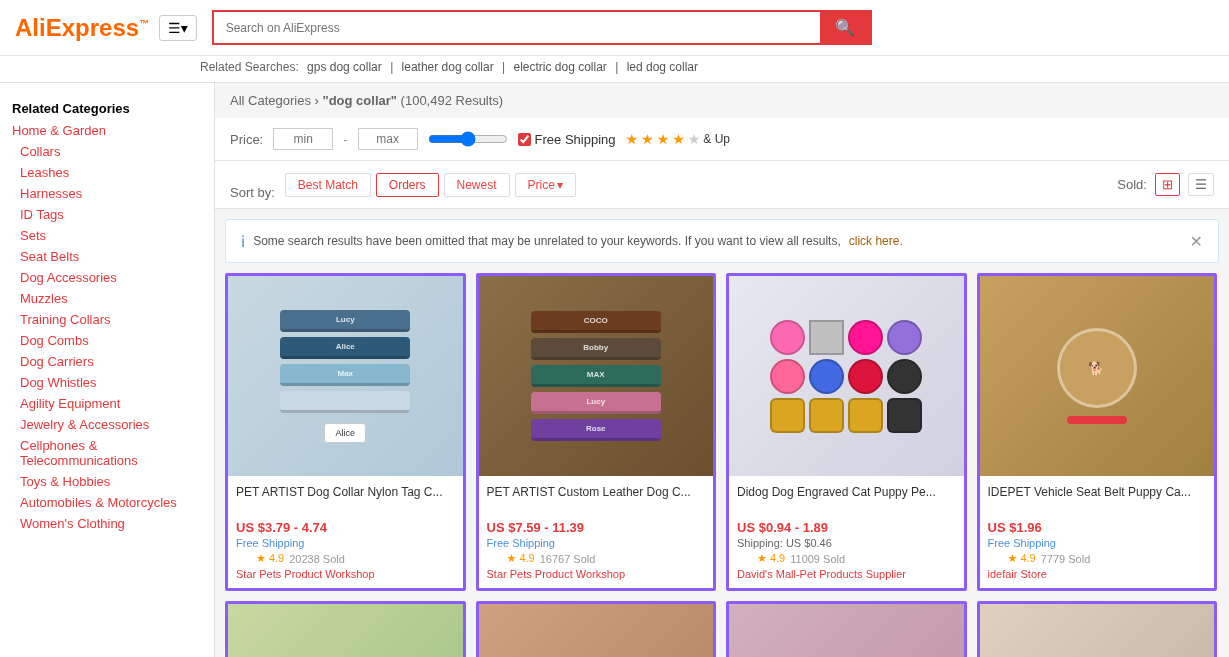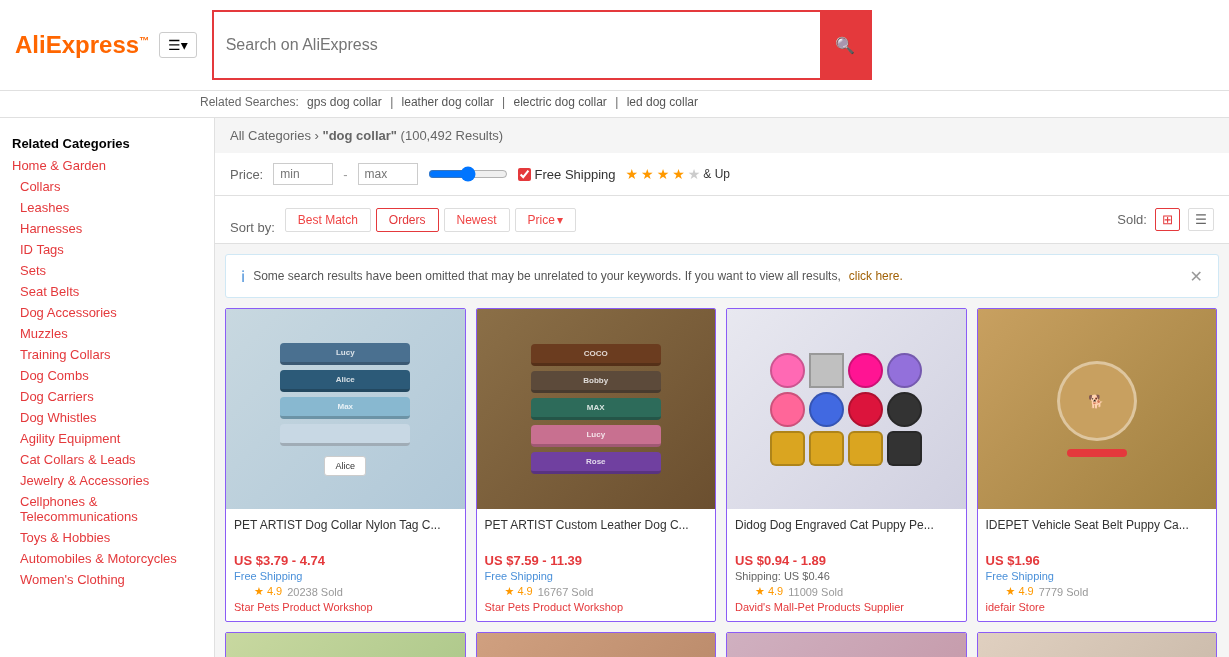--- a/index.html
+++ b/index.html
@@ -4,21 +4,21 @@
   <style>
     * { box-sizing: border-box; margin: 0; padding: 0; font-family: Arial, sans-serif; }
     body { background: #f5f5f5; font-size: 13px; color: #333; }
 
     
     .header { background: #fff; padding: 10px 15px; display: flex; align-items: center; border-bottom: 1px solid #e0e0e0; }
     .logo { font-size: 24px; font-weight: bold; color: #e4393c; margin-right: 10px; }
     .logo span { color: #ff6600; }
     .menu-btn { background: #fff; border: 1px solid #ccc; border-radius: 3px; padding: 4px 8px; cursor: pointer; margin-right: 15px; font-size: 14px; }
     .search-bar { display: flex; flex: 1; max-width: 660px; }
-    .search-input { flex: 1; border: 2px solid #e4393c; padding: 24px 12px; font-size: 16px; outline: none; border-right: none; }
+    .search-input { flex: 1; border: 2px solid #e4393c; padding: 8px 12px; font-size: 12px; outline: none; border-right: none; }
     .search-btn { background: #e4393c; border: none; padding: 8px 16px; cursor: pointer; color: #fff; font-size: 16px; }
     .related-searches { background: #fff; padding: 4px 15px 8px 200px; font-size: 12px; color: #666; border-bottom: 1px solid #e0e0e0; }
     .related-searches a { color: #555; text-decoration: none; margin: 0 5px; }
 
     
     .main-layout { display: flex; }
 
     
     .sidebar { width: 215px; min-width: 215px; background: #fff; padding: 10px 0; border-right: 1px solid #e0e0e0; min-height: calc(100vh - 80px); }
     .sidebar-section-title { font-weight: bold; font-size: 13px; padding: 8px 12px 4px 12px; color: #000; }
@@ -28,21 +28,21 @@
     
     .content { flex: 1; padding: 0; }
 
     
     .breadcrumb { background: #f5f5f5; padding: 10px 15px; font-size: 13px; color: #666; }
     .breadcrumb a { color: #666; text-decoration: none; }
 
     
     .filter-bar { background: #fff; padding: 10px 15px; display: flex; align-items: center; gap: 10px; border-bottom: 1px solid #e0e0e0; flex-wrap: wrap; }
     .filter-label { font-size: 13px; color: #666; }
-    .price-input { border: 1px solid #ccc; padding: 3px 6px; width: 60px; font-size: 12px; }
+    .price-input { border: 1px solid #ccc; padding: 3px 6px; width: 60px; font-size: 12px; text-align: center; }
     .price-sep { color: #999; }
     .price-slider { width: 80px; }
     .free-shipping-check { display: flex; align-items: center; gap: 4px; cursor: pointer; }
     .free-shipping-check input { accent-color: #e4393c; }
     .rating-display { display: flex; align-items: center; gap: 3px; }
     .star { color: #ff9900; font-size: 14px; }
     .star-empty { color: #ccc; font-size: 14px; }
     .and-up { color: #333; font-size: 12px; }
 
     
@@ -57,21 +57,21 @@
     .view-btn.active { color: #e4393c; border-color: #e4393c; }
 
     
     .info-banner { background: #fff; margin: 10px 10px 5px 10px; padding: 10px 15px; border: 1px solid #d0e8f5; border-radius: 3px; display: flex; align-items: center; gap: 8px; font-size: 12px; color: #555; }
     .info-icon { color: #4a90d9; font-size: 16px; }
     .info-link { color: #a16207; text-decoration: none; }
     .info-close { margin-left: auto; cursor: pointer; color: #999; font-size: 16px; }
 
     
     .product-grid { display: flex; flex-wrap: wrap; padding: 5px 10px; gap: 10px; background: #f5f5f5; }
-    .product-card { background: #fff; width: calc(25% - 8px); min-width: 200px; border: 1px solid #8b5cf6; border-radius: 2px; overflow: hidden; cursor: pointer; }
+    .product-card { background: #fff; width: calc(25% - 8px); min-width: 200px; border: 3px solid #8b5cf6; border-radius: 2px; overflow: hidden; cursor: pointer; }
     .product-image { width: 100%; height: 200px; background: #f0f0f0; display: flex; align-items: center; justify-content: center; overflow: hidden; position: relative; }
 
     
     .img-1 { background: linear-gradient(135deg, #c8d8e0 0%, #b0c8d8 100%); }
     .img-2 { background: linear-gradient(135deg, #8b6f47 0%, #6b4f2f 100%); }
     .img-3 { background: linear-gradient(135deg, #e8e8f0 0%, #d0d0e0 100%); }
     .img-4 { background: linear-gradient(135deg, #c8a060 0%, #a08040 100%); }
     .img-5 { background: linear-gradient(135deg, #c8d8a0 0%, #a0c080 100%); }
     .img-6 { background: linear-gradient(135deg, #d0a080 0%, #b08060 100%); }
     .img-7 { background: linear-gradient(135deg, #d0b0c0 0%, #c090a0 100%); }
@@ -129,21 +129,20 @@
     <a class="sidebar-category">ID Tags</a>
     <a class="sidebar-category">Sets</a>
     <a class="sidebar-category">Seat Belts</a>
     <a class="sidebar-category">Dog Accessories</a>
     <a class="sidebar-category">Muzzles</a>
     <a class="sidebar-category">Training Collars</a>
     <a class="sidebar-category">Dog Combs</a>
     <a class="sidebar-category">Dog Carriers</a>
     <a class="sidebar-category">Dog Whistles</a>
     <a class="sidebar-category">Agility Equipment</a>
-    <a class="sidebar-category">Cat Collars &amp; Leads</a>
     <a class="sidebar-category">Jewelry &amp; Accessories</a>
     <a class="sidebar-category">Cellphones &amp; Telecommunications</a>
     <a class="sidebar-category">Toys &amp; Hobbies</a>
     <a class="sidebar-category">Automobiles &amp; Motorcycles</a>
     <a class="sidebar-category">Women's Clothing</a>
   </div>
 
   <div class="content">
 
     <div class="breadcrumb">

